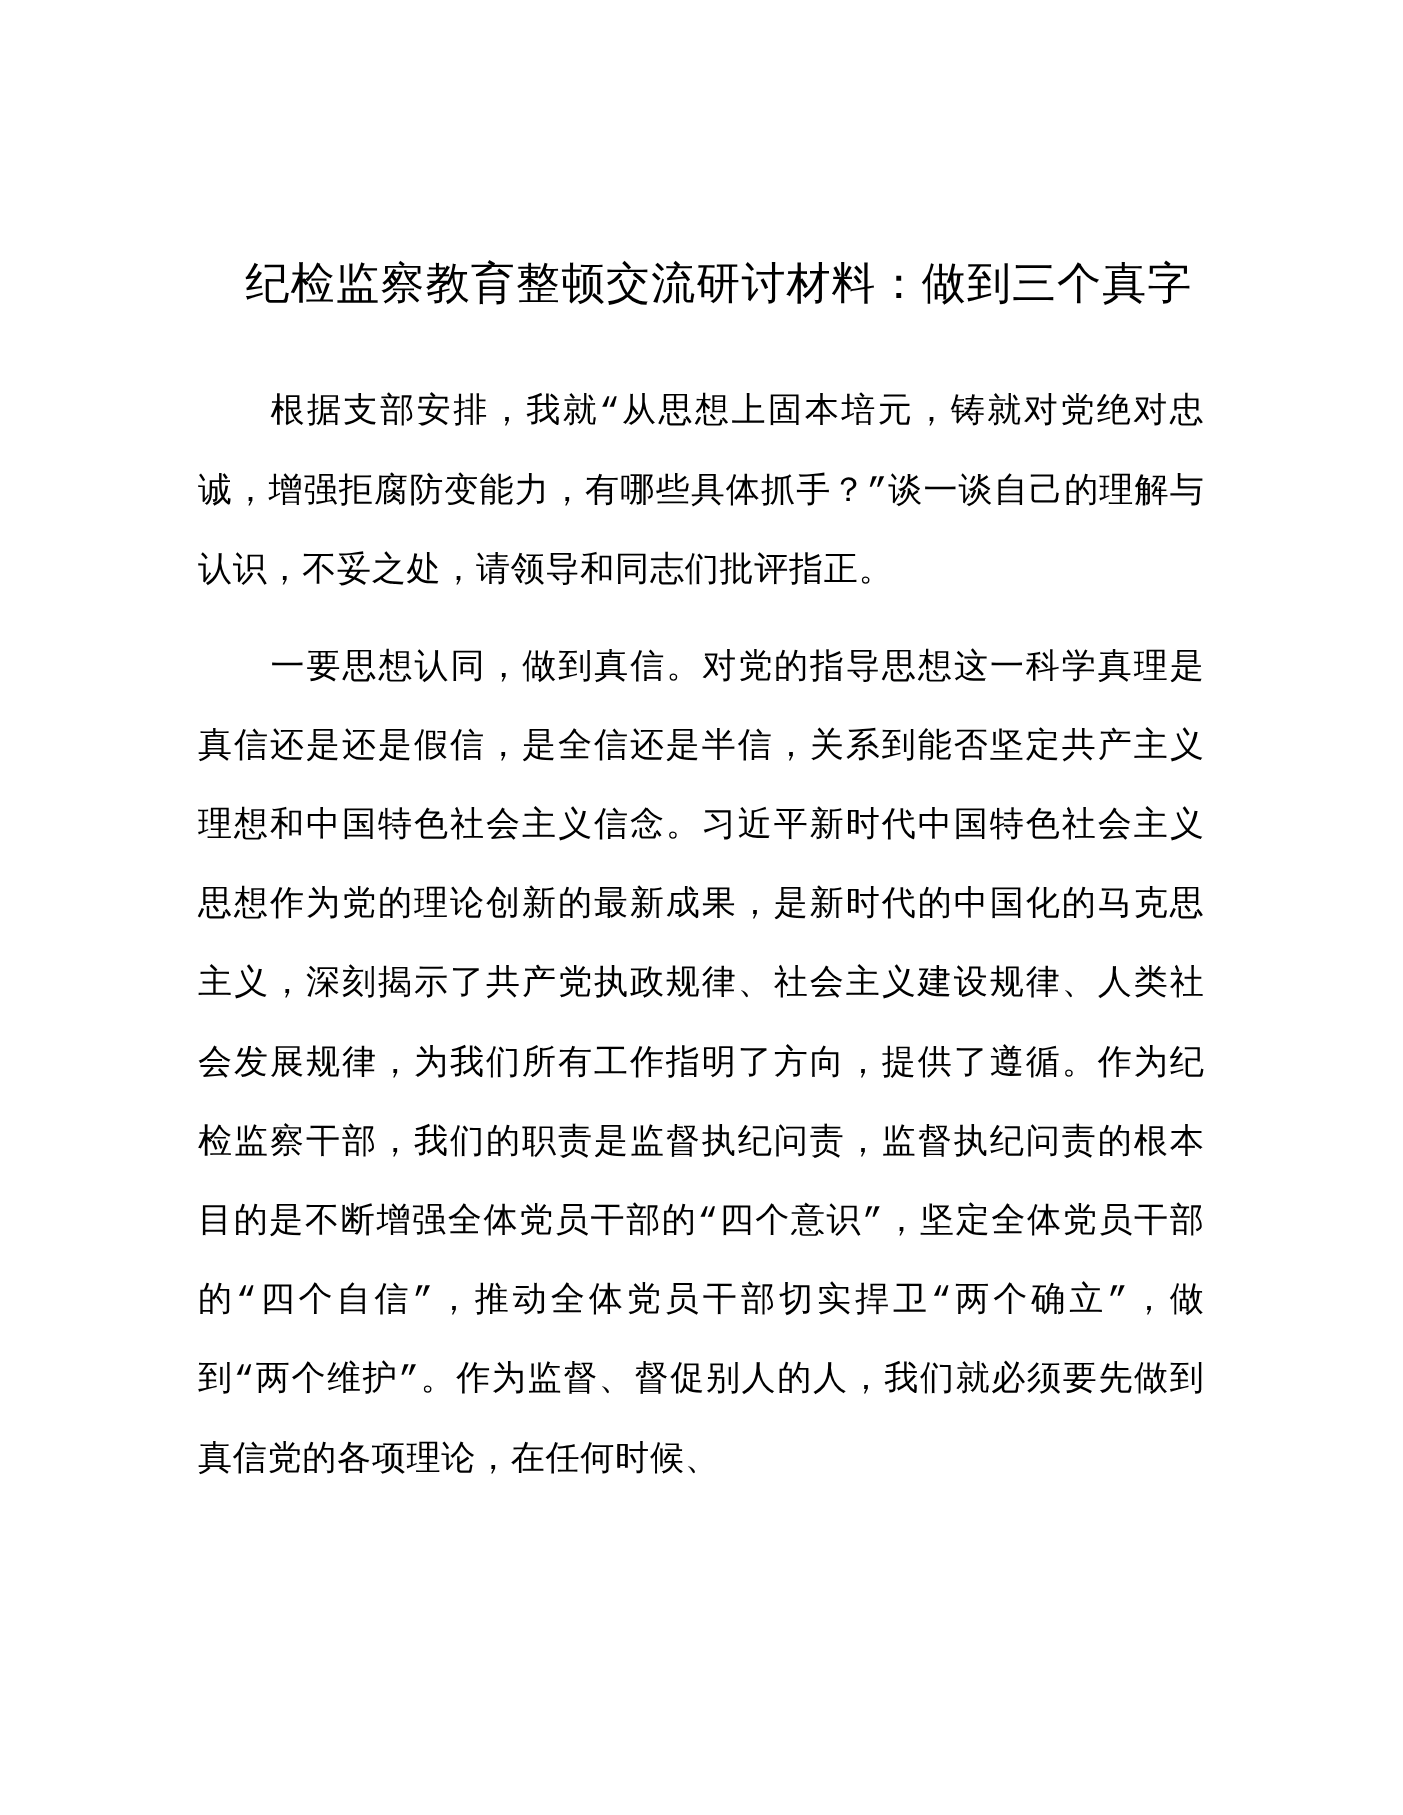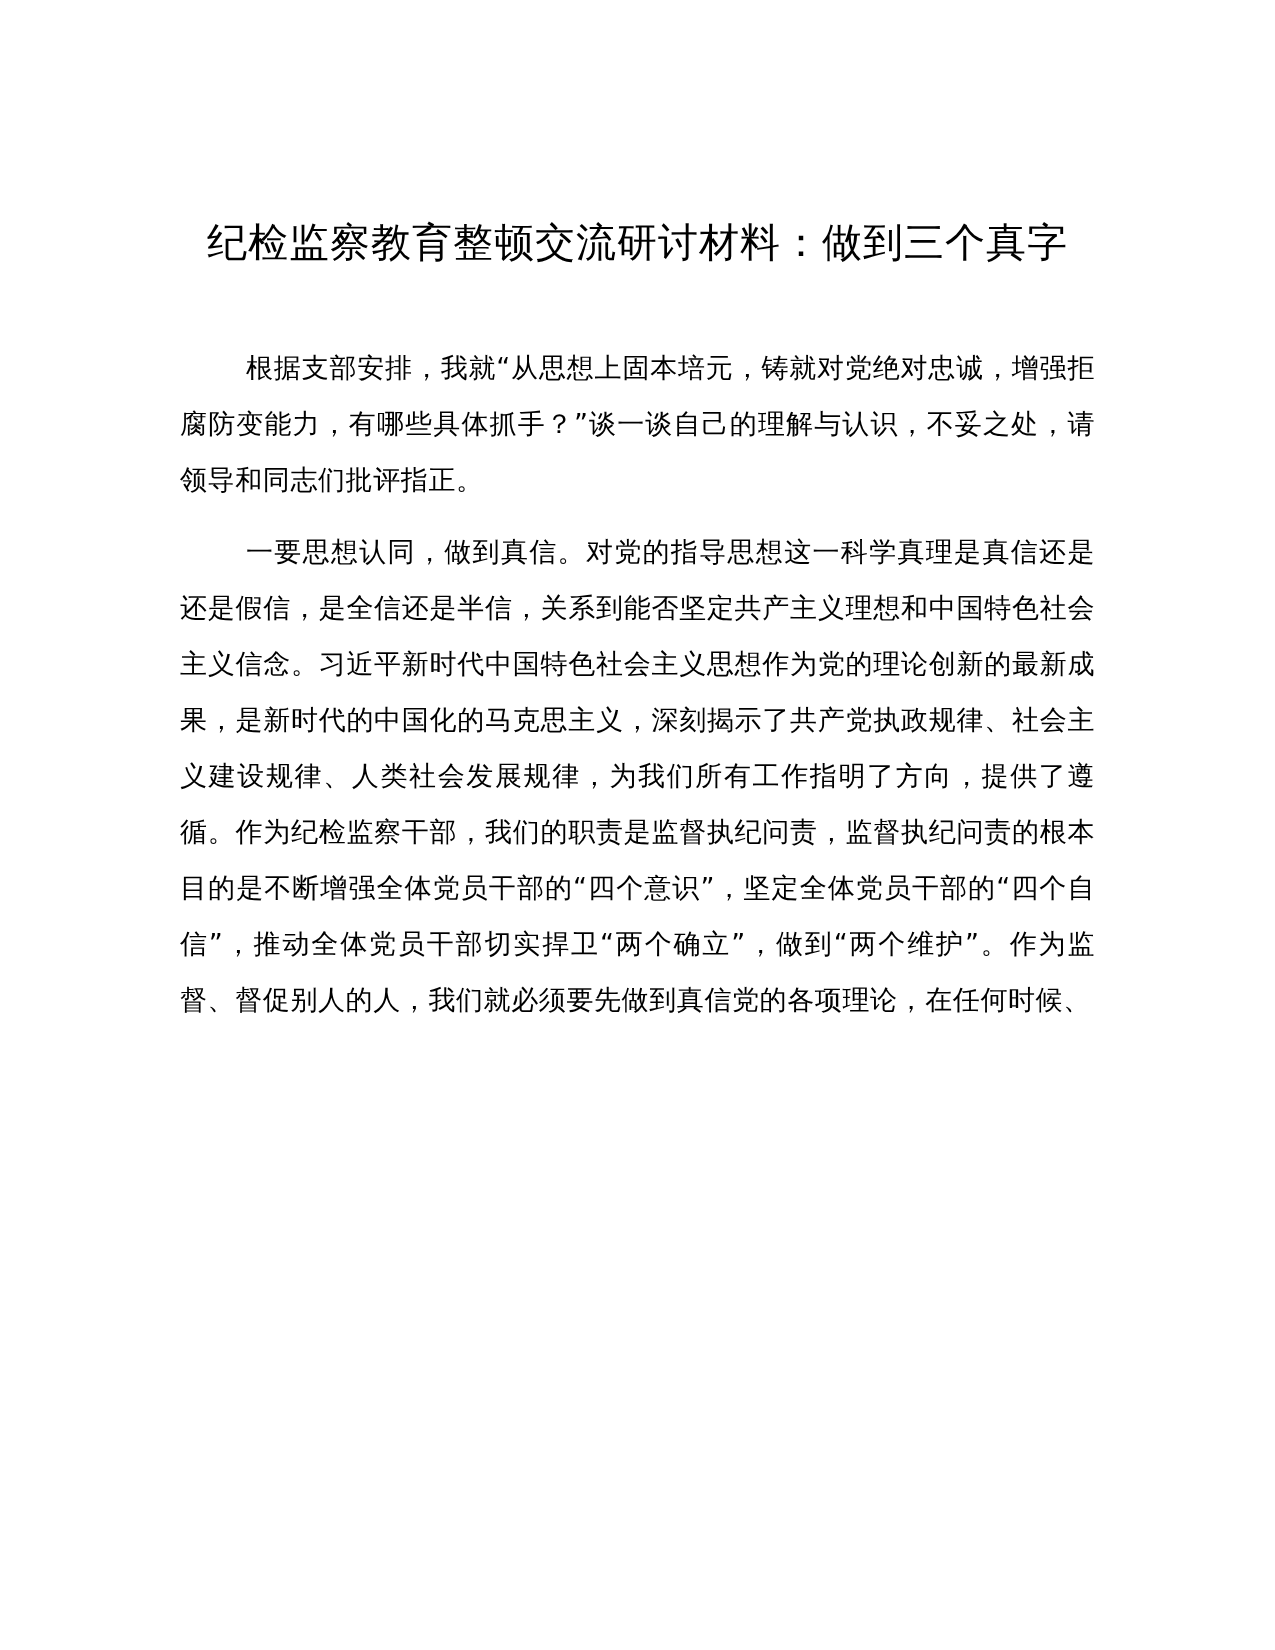--- a/index.html
+++ b/index.html
@@ -26,35 +26,36 @@
     .title {
       position: absolute;
       left: 180px;
       top: 214px;
       width: 915px;
       text-align: center;
       font-size: 40px;
       line-height: 56px;
       letter-spacing: 1px;
       font-weight: normal;
-      margin: 0;
+      margin: 16px;
     }
     .body {
       position: absolute;
       left: 180px;
       top: 340px;
       width: 915px;
     }
     .para {
       margin: 0 0 16px 0;
-      font-size: 27px;
-      line-height: 56px;
+      font-size: 31px;
+      line-height: 72px;
       text-indent: 66px;
       letter-spacing: 0.6px;
       text-align: justify;
+      font-family: Liberation Mono, monospace;
     }
   </style>
 </head>
 <body>
 
 <div class="page">
   <h1 class="title">纪检监察教育整顿交流研讨材料：做到三个真字</h1>
 
   <div class="body">
     <p class="para">根据支部安排，我就“从思想上固本培元，铸就对党绝对忠诚，增强拒腐防变能力，有哪些具体抓手？”谈一谈自己的理解与认识，不妥之处，请领导和同志们批评指正。</p>

